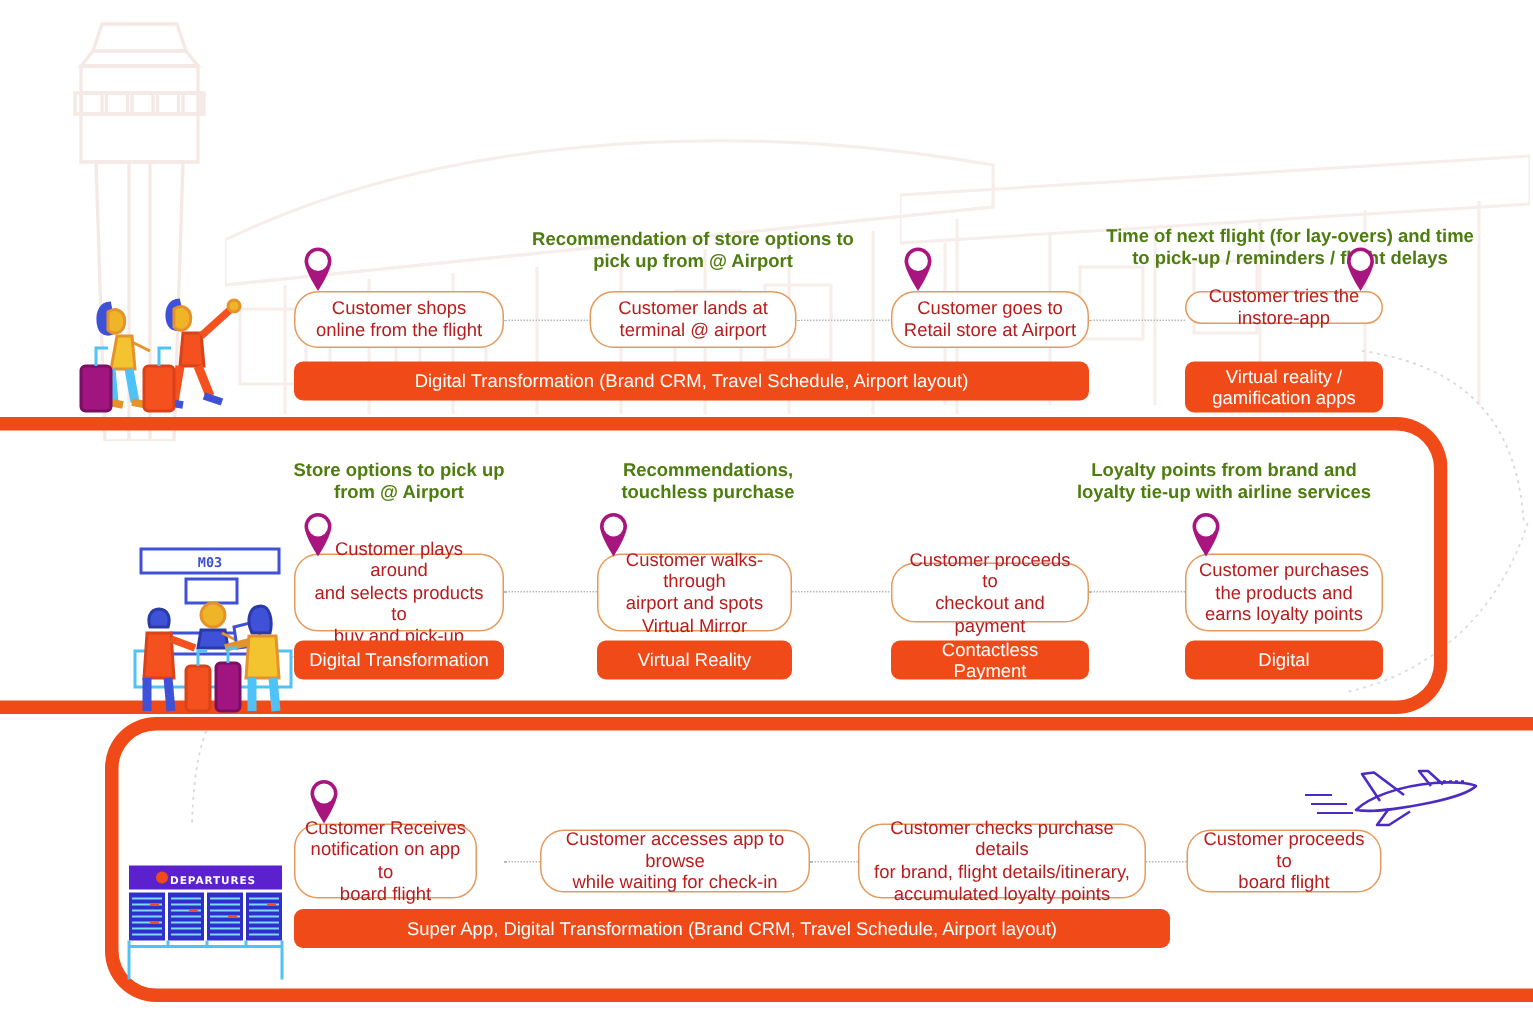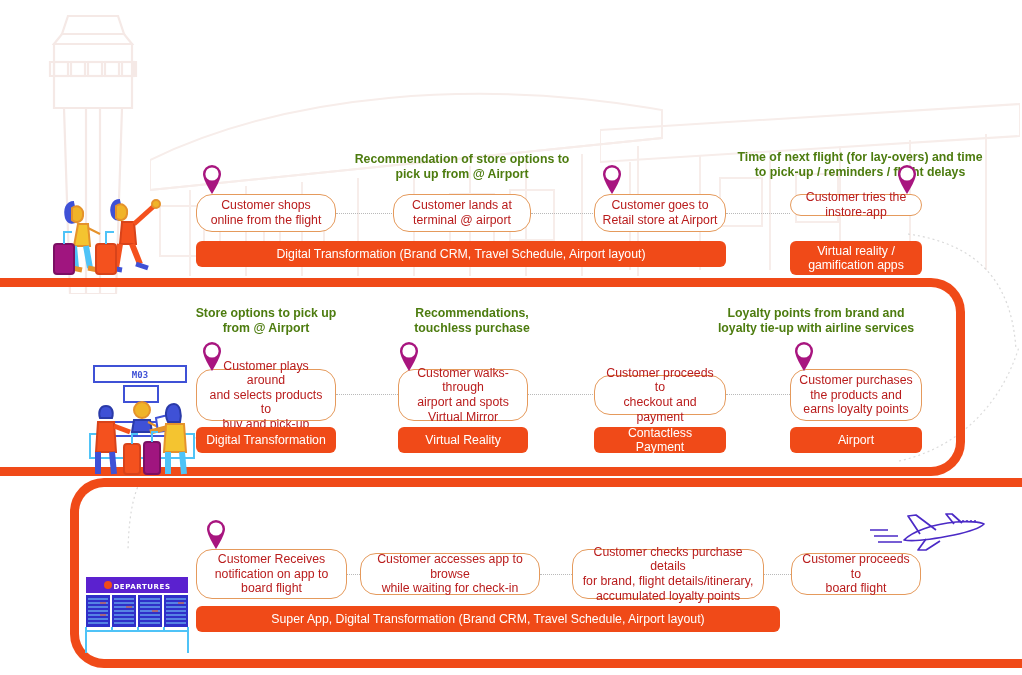--- a/index.html
+++ b/index.html
@@ -307,29 +307,29 @@
 Virtual Mirror</div>
   <div class="step" style="left: 594px; top: 375px; width: 132px; height: 40px; white-space: pre-line;">Customer proceeds to
 checkout and payment</div>
   <div class="step" style="left: 790px; top: 369px; width: 132px; height: 52px; white-space: pre-line;">Customer purchases
 the products and
 earns loyalty points</div>
 
   <div class="pill" style="left: 196px; top: 427px; width: 140px; height: 26px; white-space: pre-line;">Digital Transformation</div>
   <div class="pill" style="left: 594px; top: 427px; width: 132px; height: 26px; white-space: pre-line;">Contactless Payment</div>
   <div class="pill" style="left: 398px; top: 427px; width: 130px; height: 26px; white-space: pre-line;">Virtual Reality</div>
-  <div class="pill" style="left: 790px; top: 427px; width: 132px; height: 26px; white-space: pre-line;">Airport</div>
+  <div class="pill" style="left: 790px; top: 427px; width: 132px; height: 26px; white-space: pre-line;">Digital</div>
 
 
   <svg class="pin" style="left:205px;top:518px;" viewBox="0 0 22 32">
     <path d="M11 31 C11 31 2 17 2 11 A9 9 0 1 1 20 11 C20 17 11 31 11 31 Z" fill="#A8157F"></path>
     <circle cx="11" cy="11" r="6.6" fill="#ffffff"></circle>
   </svg>
 
-  <div class="step" style="left: 196px; top: 549px; width: 151px; height: 50px; white-space: pre-line;">Customer Receives
+  <div class="step" style="left: 196px; top: 549px; width: 122px; height: 50px; white-space: pre-line;">Customer Receives
 notification on app to
 board flight</div>
   <div class="step" style="left: 360px; top: 553px; width: 180px; height: 42px; white-space: pre-line;">Customer accesses app to browse
 while waiting for check-in</div>
   <div class="step" style="left: 572px; top: 549px; width: 192px; height: 50px; white-space: pre-line;">Customer checks purchase details
 for brand, flight details/itinerary,
 accumulated loyalty points</div>
   <div class="step" style="left: 791px; top: 553px; width: 130px; height: 42px; white-space: pre-line;">Customer proceeds to
 board flight</div>
 

